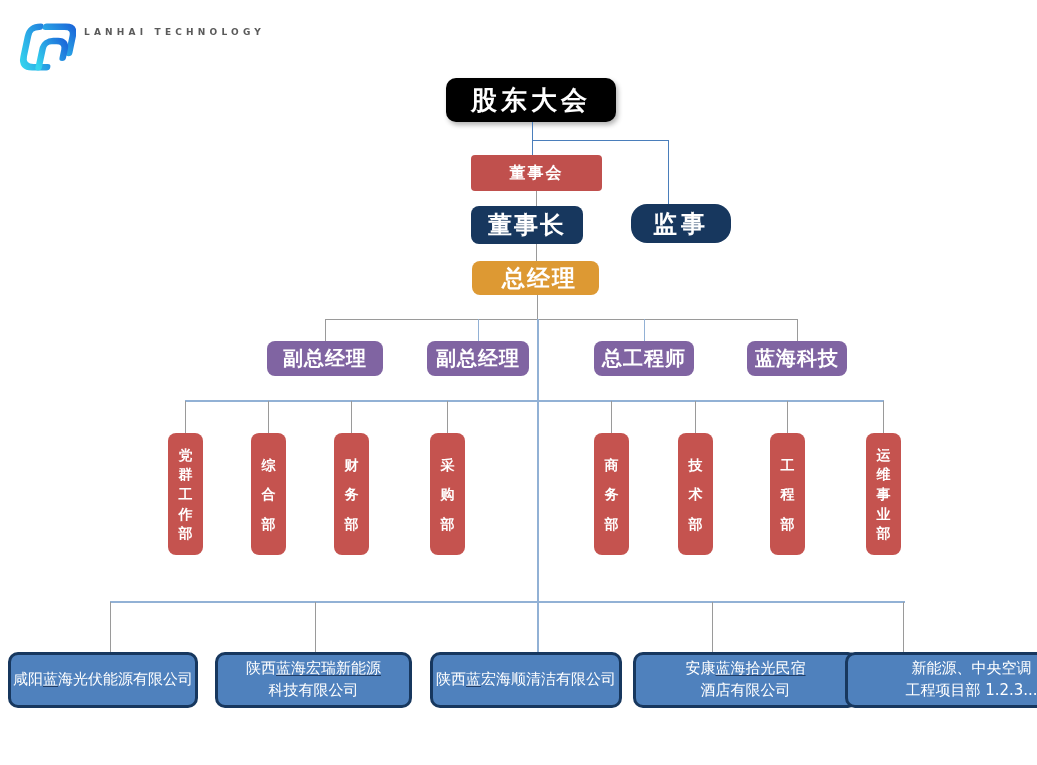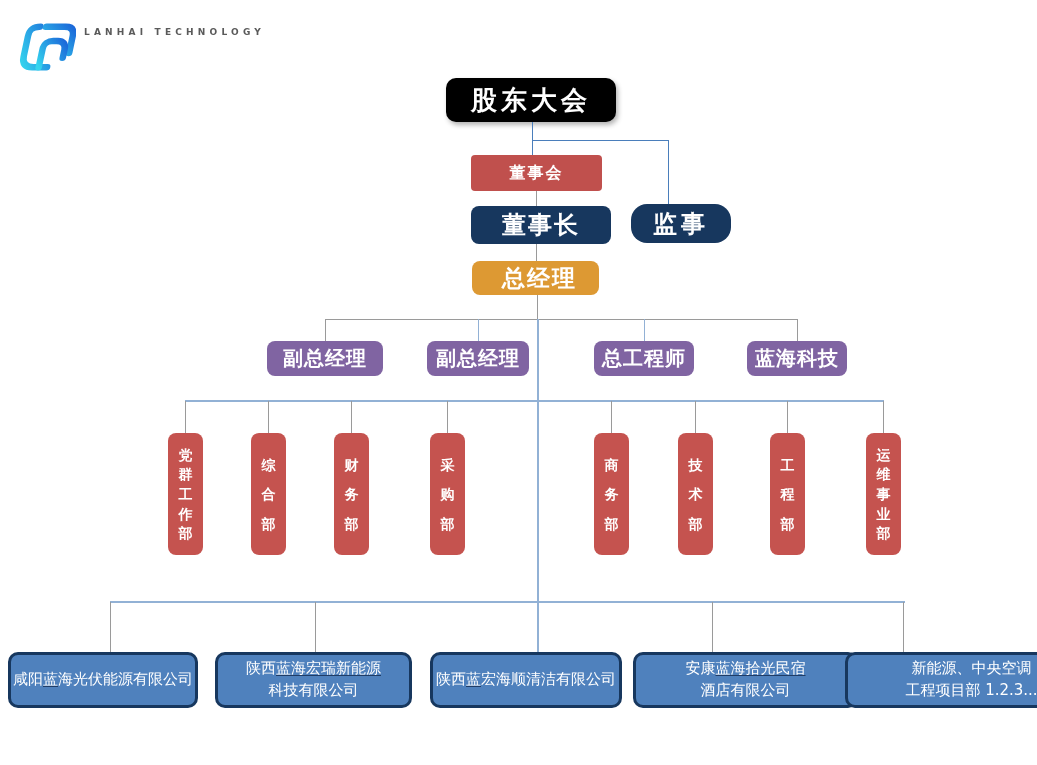--- a/index.html
+++ b/index.html
@@ -12,21 +12,21 @@
   .logo-text{margin-left:8px;padding-top:8px;}
   .brand-cn{font-size:27px;font-weight:bold;color:var(--brandDark);letter-spacing:3px;line-height:1.2;}
   .brand-en{font-size:9px;font-weight:bold;color:var(--brandGrey);letter-spacing:4.2px;margin-top:3px;}
 
   
   .node{position:absolute;display:flex;align-items:center;justify-content:center;
         color:#fff;font-weight:bold;box-sizing:border-box;text-align:center;}
   .shareholders{left:446px;top:78px;width:170px;height:44px;background:var(--black);
         border-radius:10px;font-size:26px;letter-spacing:4px;box-shadow:2px 3px 5px rgba(0,0,0,.3);}
   .board{left:471px;top:155px;width:131px;height:36px;background:var(--red);border-radius:4px;font-size:16px;letter-spacing:2px;}
-  .chairman{left:471px;top:206px;width:140px;height:38px;background:var(--navy);border-radius:8px;font-size:24px;letter-spacing:2px;}
+  .chairman{left:471px;top:206px;width:112px;height:38px;background:var(--navy);border-radius:8px;font-size:24px;letter-spacing:2px;}
   .supervisor{left:631px;top:204px;width:100px;height:39px;background:var(--navy);border-radius:16px;font-size:24px;letter-spacing:4px;}
   .gm{left:472px;top:261px;width:127px;height:34px;background:var(--orange);border-radius:8px;font-size:23px;letter-spacing:2px;padding-left:8px;}
   .exec{top:341px;height:35px;background:var(--purple);border-radius:8px;font-size:20px;letter-spacing:1px;}
   .dept{top:433px;width:35px;height:122px;background:var(--deptRed);border-radius:8px;
         flex-direction:column;justify-content:space-evenly;font-size:14px;padding:9px 0;}
   .dept span{line-height:1;}
   .company{top:652px;height:56px;background:var(--compBlue);border:3px solid var(--compBorder);
         border-radius:10px;font-weight:normal;font-size:15px;flex-direction:column;line-height:1.45;}
   .company .cline{white-space:nowrap;}
   .company .u{text-decoration:underline;text-decoration-color:var(--underline);text-underline-offset:2px;}

